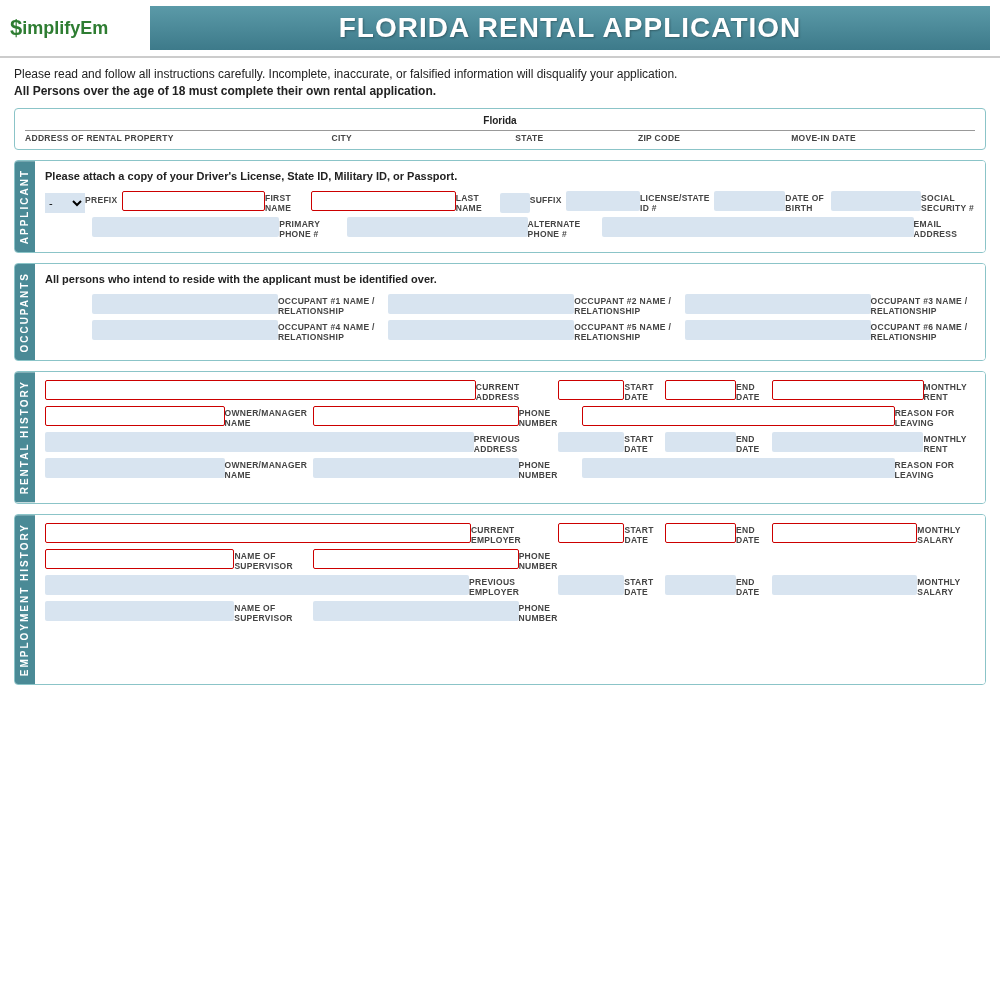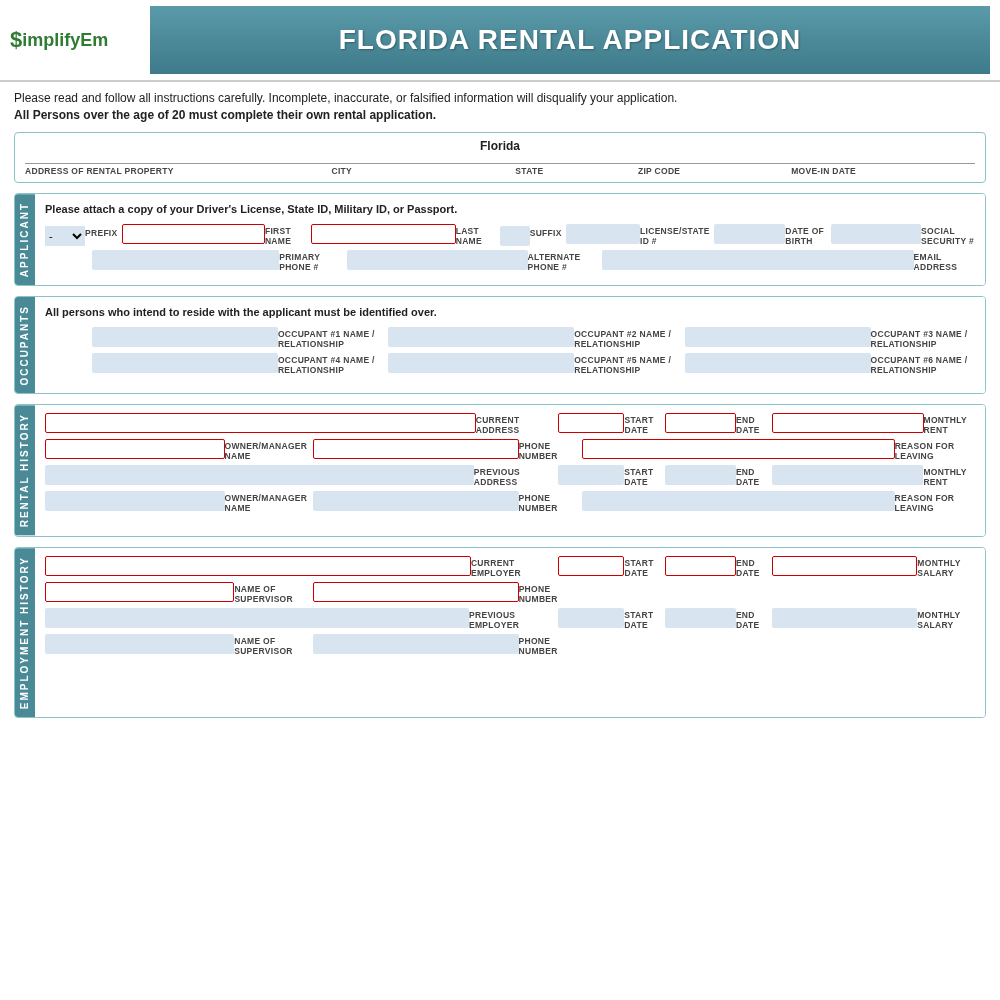--- a/index.html
+++ b/index.html
@@ -34,21 +34,21 @@
       font-weight: bold;
       color: #2e7d32;
     }
     .title-banner {
       flex: 1;
       background: linear-gradient(to bottom, #5b9aa8, #3d7a8a);
       color: #fff;
       text-align: center;
       font-size: 28px;
       font-weight: 900;
-      padding: 18px 20px;
+      padding: 6px 20px;
       letter-spacing: 1px;
       text-shadow: 1px 1px 2px rgba(0,0,0,0.3);
     }
 
     
     .body-content {
       padding: 8px 14px;
     }
 
     .intro-text {
@@ -64,24 +64,24 @@
     
     .property-section {
       border: 1px solid #8bc4c8;
       border-radius: 4px;
       padding: 6px 10px;
       margin-top: 8px;
       background: #fff;
     }
     .property-state-row {
       text-align: center;
-      font-size: 12px;
+      font-size: 10px;
       font-weight: bold;
       color: #222;
-      margin-bottom: 10px;
+      margin-bottom: 4px;
     }
     .property-fields-row {
       display: flex;
       align-items: flex-end;
       gap: 0;
     }
     .property-field {
       flex: 1;
       border-top: 1px solid #999;
     }
@@ -196,21 +196,21 @@
     <span class="logo-dollar">$</span>
     <span class="logo-text">implifyEm</span>
   </div>
   <div class="title-banner">FLORIDA RENTAL APPLICATION</div>
 </div>
 
 <div class="body-content">
 
   <div class="intro-text">
     <span>Please read and follow all instructions carefully. Incomplete, inaccurate, or falsified information will disqualify your application.</span><br>
-    <strong>All Persons over the age of 20 must complete their own rental application.</strong>
+    <strong>All Persons over the age of 18 must complete their own rental application.</strong>
   </div>
 
   <div class="property-section">
     <div class="property-state-row">Florida</div>
     <div class="property-fields-row">
       <div class="property-field">
         <div class="field-label">ADDRESS OF RENTAL PROPERTY</div>
       </div>
       <div class="property-field city">
         <div class="field-label">CITY</div>

